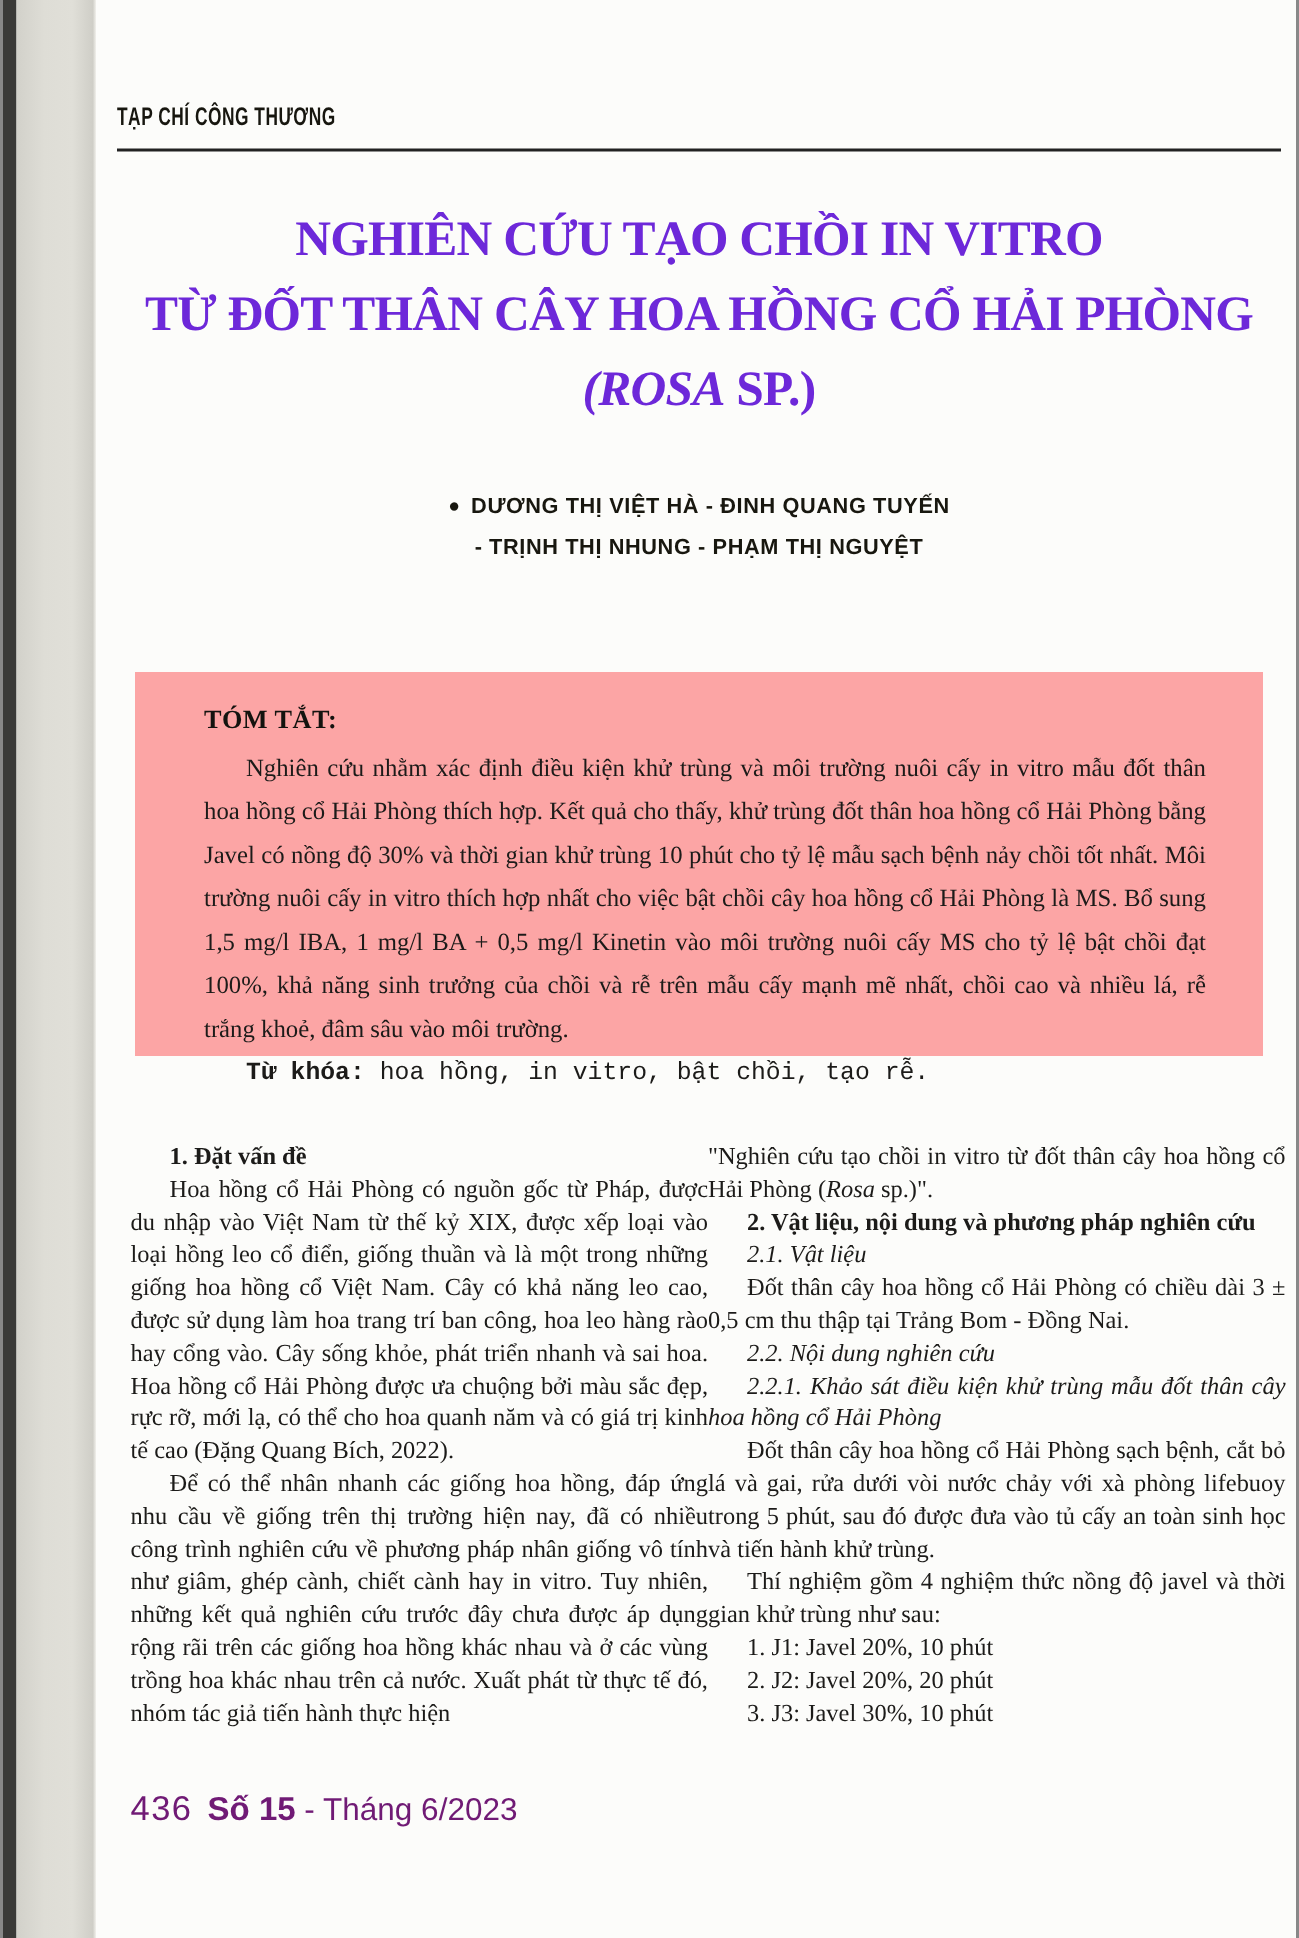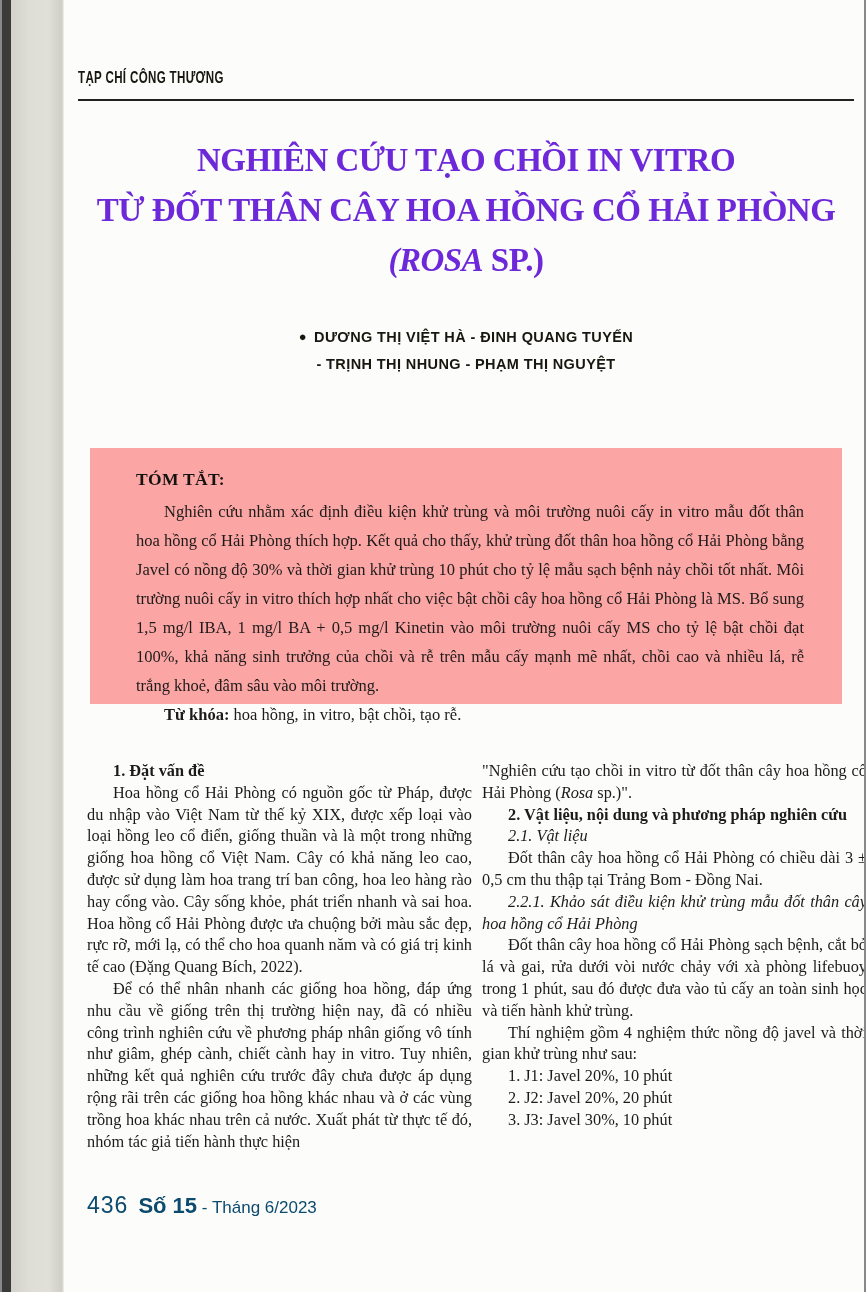--- a/index.html
+++ b/index.html
@@ -34,41 +34,41 @@
   .authors{position:absolute;left:0;top:324px;width:100%;text-align:center;
     font-family:"Liberation Sans", sans-serif;font-weight:bold;font-size:14.5px;
     line-height:27px;letter-spacing:.4px;color:#18170f;}
   .authors .bullet{font-size:13px;margin-right:7px;position:relative;top:-1px;}
 
   
   .abstract{position:absolute;left:26px;top:448px;width:752px;height:256px;
     background:#fca5a5;box-sizing:border-box;padding:21px 38px 0 46px;}
   .abstract h3{margin:0 0 7px 0;font-size:17.5px;letter-spacing:.3px;color:#14130f;}
   .abstract p{margin:0;font-size:16.5px;line-height:29px;text-align:justify;text-indent:28px;}
-  .abstract .kw{margin-top:0;}
+  .abstract .kw{margin-top:0;font-family:Liberation Mono, monospace;}
   .bold{font-weight:bold;}
 
   
-  .columns{position:absolute;left:23px;top:760px;width:780px;display:flex;gap:10px;}
+  .columns{position:absolute;left:23px;top:760px;width:780px;display:flex;gap:0;}
   .col{width:385px;font-size:16.3px;line-height:21.8px;text-align:justify;}
   .col p{margin:0;text-indent:26px;}
   .col .h-bold{font-weight:bold;text-indent:26px;margin:0;}
   .col .h-bold-italic{font-weight:normal;font-style:italic;text-indent:26px;margin:0;}
   .col .h-italic{font-style:italic;text-indent:26px;margin:0;}
   .col .no-indent{text-indent:0;}
   .col .treat{text-indent:26px;text-align:left;}
   .i{font-style:italic;}
 
   
   .footer{position:absolute;left:23px;top:1192px;
-    font-family:"Liberation Sans", sans-serif;color:#0c4a6e;
+    font-family:"Liberation Sans", sans-serif;color:#701a75;
     display:flex;align-items:baseline;justify-content:space-between;}
   .footer .pageno{font-size:23px;letter-spacing:1px;margin-right:10px;}
   .footer .issue{font-weight:bold;font-size:22px;}
-  .footer .date{font-size:17px;white-space:pre;}
+  .footer .date{font-size:21px;white-space:pre;}
 </style>
 </head>
 <body>
 
 <div class="page">
   <div class="edge-dark"></div>
   <div class="edge-gutter"></div>
 
   <div class="content">
 
@@ -98,22 +98,23 @@
       <div class="col">
         <p class="h-bold">1. Đặt vấn đề</p>
         <p>Hoa hồng cổ Hải Phòng có nguồn gốc từ Pháp, được du nhập vào Việt Nam từ thế kỷ XIX, được xếp loại vào loại hồng leo cổ điển, giống thuần và là một trong những giống hoa hồng cổ Việt Nam. Cây có khả năng leo cao, được sử dụng làm hoa trang trí ban công, hoa leo hàng rào hay cổng vào. Cây sống khỏe, phát triển nhanh và sai hoa. Hoa hồng cổ Hải Phòng được ưa chuộng bởi màu sắc đẹp, rực rỡ, mới lạ, có thể cho hoa quanh năm và có giá trị kinh tế cao (Đặng Quang Bích, 2022).</p>
         <p>Để có thể nhân nhanh các giống hoa hồng, đáp ứng nhu cầu về giống trên thị trường hiện nay, đã có nhiều công trình nghiên cứu về phương pháp nhân giống vô tính như giâm, ghép cành, chiết cành hay in vitro. Tuy nhiên, những kết quả nghiên cứu trước đây chưa được áp dụng rộng rãi trên các giống hoa hồng khác nhau và ở các vùng trồng hoa khác nhau trên cả nước. Xuất phát từ thực tế đó, nhóm tác giả tiến hành thực hiện</p>
       </div>
       <div class="col">
         <p class="no-indent"><span>"Nghiên cứu tạo chồi in vitro từ đốt thân cây hoa hồng cổ Hải Phòng (</span><span class="i">Rosa</span><span> sp.)".</span></p>
         <p class="h-bold">2. Vật liệu, nội dung và phương pháp nghiên cứu</p>
         <p class="h-bold-italic">2.1. Vật liệu</p>
         <p>Đốt thân cây hoa hồng cổ Hải Phòng có chiều dài 3 ± 0,5 cm thu thập tại Trảng Bom - Đồng Nai.</p>
+        <p class="h-bold-italic">2.2. Nội dung nghiên cứu</p>
         <p class="h-italic">2.2.1. Khảo sát điều kiện khử trùng mẫu đốt thân cây hoa hồng cổ Hải Phòng</p>
-        <p>Đốt thân cây hoa hồng cổ Hải Phòng sạch bệnh, cắt bỏ lá và gai, rửa dưới vòi nước chảy với xà phòng lifebuoy trong 1 phút, sau đó được đưa vào tủ cấy an toàn sinh học và tiến hành khử trùng.</p>
+        <p>Đốt thân cây hoa hồng cổ Hải Phòng sạch bệnh, cắt bỏ lá và gai, rửa dưới vòi nước chảy với xà phòng lifebuoy trong 5 phút, sau đó được đưa vào tủ cấy an toàn sinh học và tiến hành khử trùng.</p>
         <p>Thí nghiệm gồm 4 nghiệm thức nồng độ javel và thời gian khử trùng như sau:</p>
         <p class="treat">1. J1: Javel 20%, 10 phút</p>
         <p class="treat">2. J2: Javel 20%, 20 phút</p>
         <p class="treat">3. J3: Javel 30%, 10 phút</p>
       </div>
     </div>
 
     <div class="footer">
       <span class="pageno">436</span>
       <span class="issue">Số 15</span>

